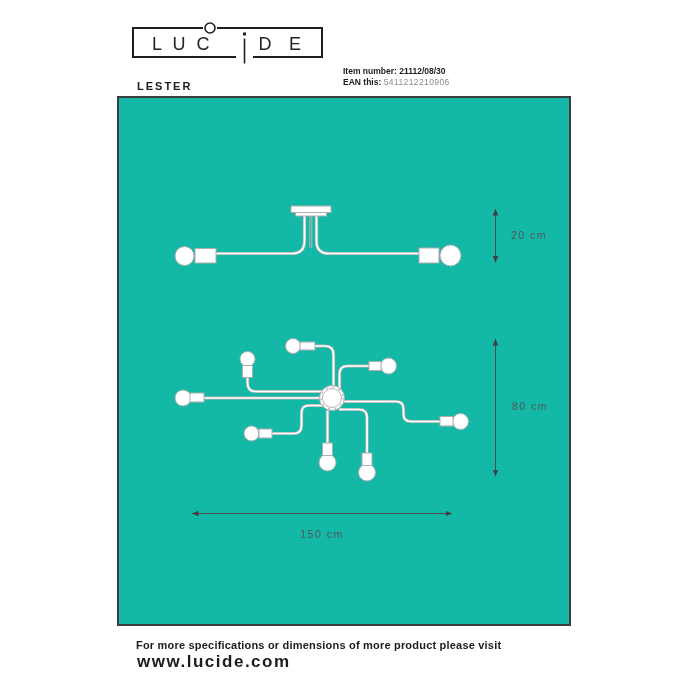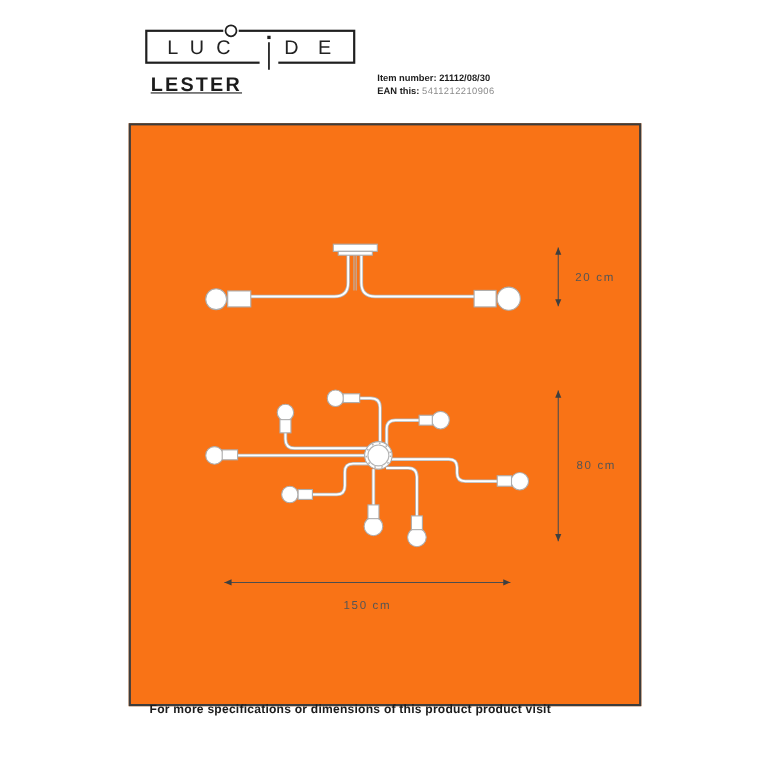--- a/index.html
+++ b/index.html
@@ -3,28 +3,28 @@
 <meta charset="utf-8">
 <style>
   html,body{margin:0;padding:0;background:#fff;}
   .page{position:relative;width:700px;height:700px;background:#ffffff;overflow:hidden;
         font-family:"Liberation Sans",sans-serif;color:#1c1c1c;}
   .abs{position:absolute;}
 
   
   .doc-title{left:300px;top:26px;width:270px;text-align:right;font-size:8px;
              letter-spacing:0.7px;color:#9b9b9b;font-weight:400;}
-  .product-name{left:137px;top:67px;font-size:18px;font-weight:bold;letter-spacing:2px;text-decoration:underline;}
+  .product-name{left:137px;top:80px;font-size:11px;font-weight:bold;letter-spacing:2px;}
   .item-block{left:343px;top:66px;font-size:8.5px;line-height:11px;}
   .item-block .lbl{font-weight:bold;color:#1c1c1c;}
   .item-block .val-bold{font-weight:bold;color:#1c1c1c;}
   .item-block .val-grey{font-weight:400;color:#8b8b8b;letter-spacing:0.4px;text-align:center;}
 
   
-  .frame{left:117px;top:112px;width:450px;height:526px;border:2px solid #3c3c3c;background:#f97316;padding-left:12px;}
+  .frame{left:117px;top:96px;width:450px;height:526px;border:2px solid #3c3c3c;background:#14b8a6;}
 
   
   .tube{fill:none;stroke:#b5b5b5;stroke-width:3.2;}
   .tube-core{fill:none;stroke:#ffffff;stroke-width:1.7;}
   .thin{fill:none;stroke:#b5b5b5;stroke-width:1;}
   .part{fill:#ffffff;stroke:#adadad;stroke-width:1;}
   .dim{stroke:#4d4d4d;stroke-width:1;}
   .dim-label{fill:#555555;font-family:"Liberation Sans",sans-serif;font-size:10.5px;letter-spacing:1.5px;}
 
   
@@ -163,15 +163,16 @@
         <text class="dim-label" x="393" y="312">80 cm</text>
       </g>
 
       <g>
         <line class="dim" x1="73" y1="415.5" x2="333" y2="415.5" marker-start="url(#arw)" marker-end="url(#arw)"></line>
         <text class="dim-label" x="203" y="440" text-anchor="middle">150 cm</text>
       </g>
     </svg>
   </div>
 
-  <div class="abs footer-note">For more specifications or dimensions of this product product visit</div>
+  <div class="abs footer-note">For more specifications or dimensions of more product please visit</div>
+  <div class="abs footer-site">www.lucide.com</div>
 
 </div>
 
 </body></html>

